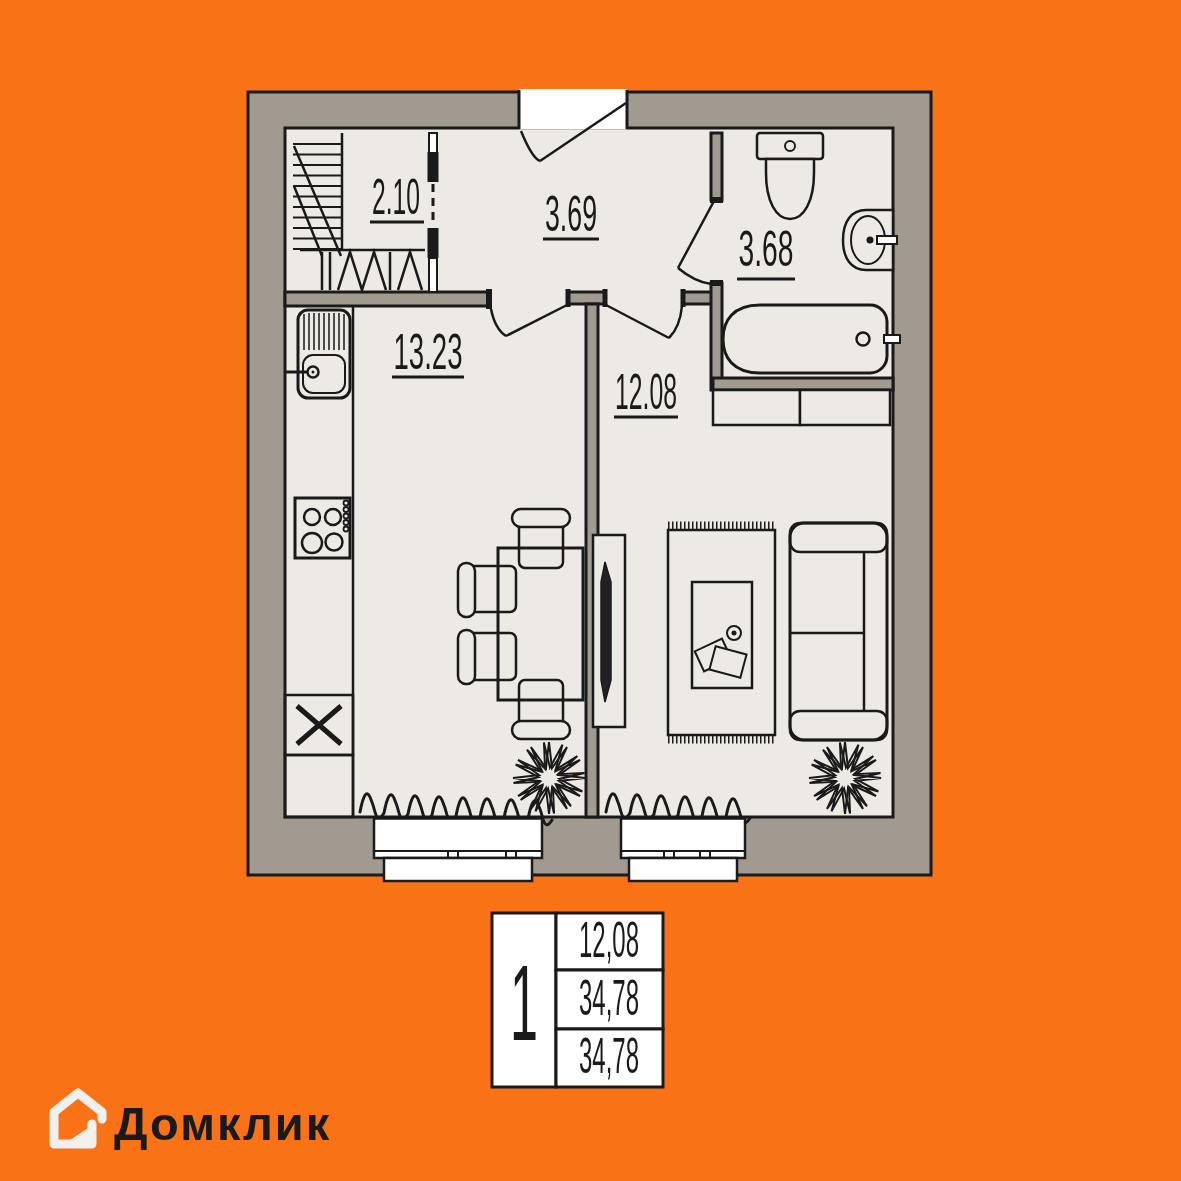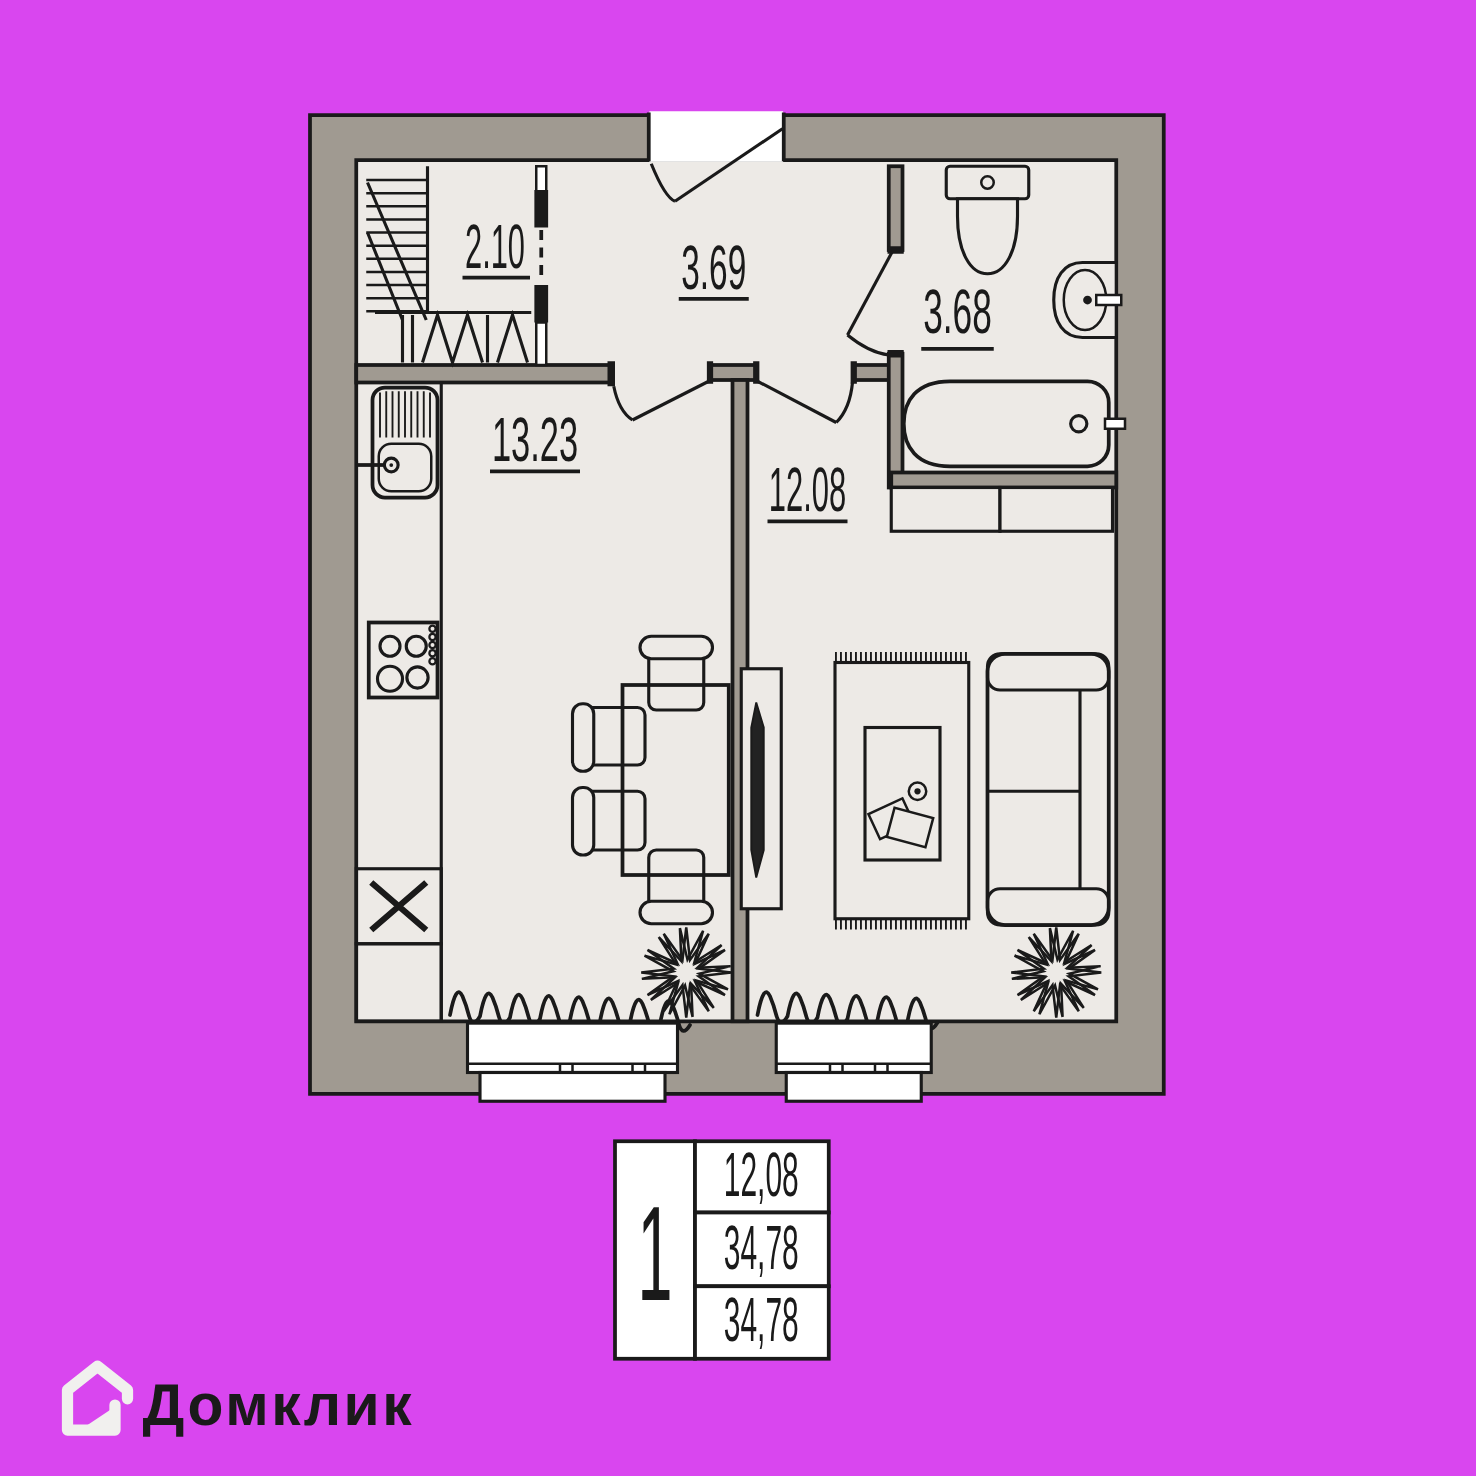--- a/index.html
+++ b/index.html
@@ -1,16 +1,16 @@
 <!DOCTYPE html>
 <html><head>
 <meta charset="utf-8">
 <style>
   html,body{margin:0;padding:0;background:#ffffff;}
-  .stage{position:relative;width:1181px;height:1181px;background:#d946ef;font-family:"Liberation Sans",sans-serif;}
+  .stage{position:relative;width:1181px;height:1181px;background:#f97316;font-family:"Liberation Sans",sans-serif;}
   svg{display:block;}
   text{font-family:"Liberation Sans",sans-serif;fill:#1a1a1a;}
   .arealbl{font-size:50px;}
   .tbltxt{font-size:50px;}
   .aptnum{font-size:108px;}
   .wmtxt{font-size:47px;font-weight:bold;letter-spacing:2px;}
 </style>
 </head>
 <body>
 

